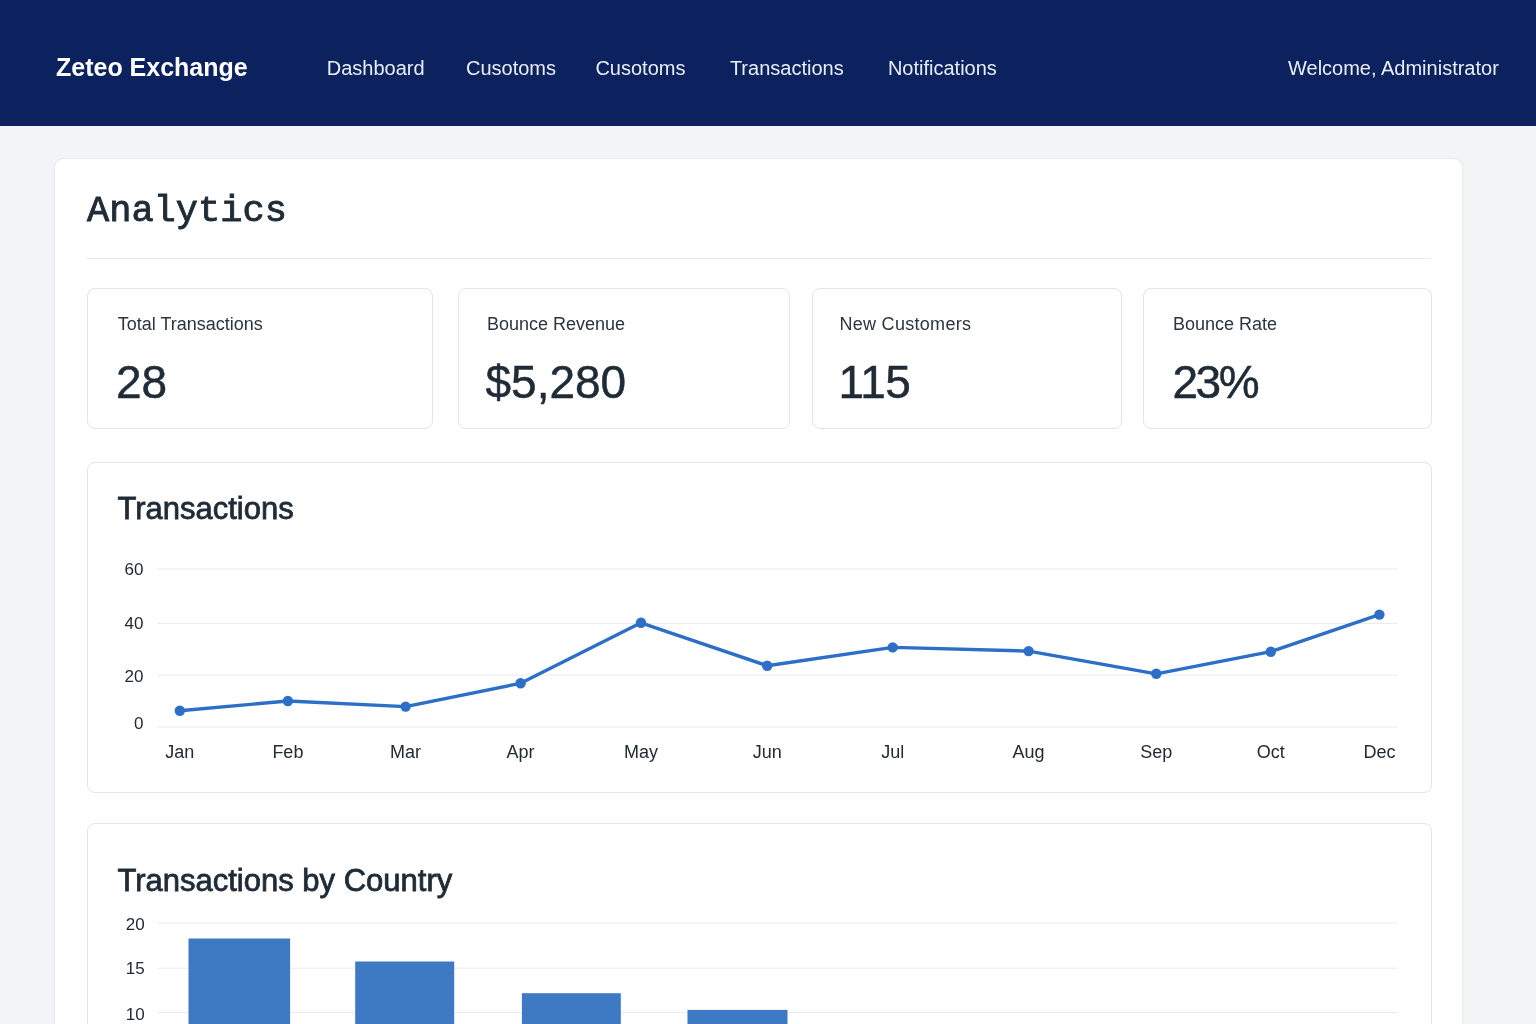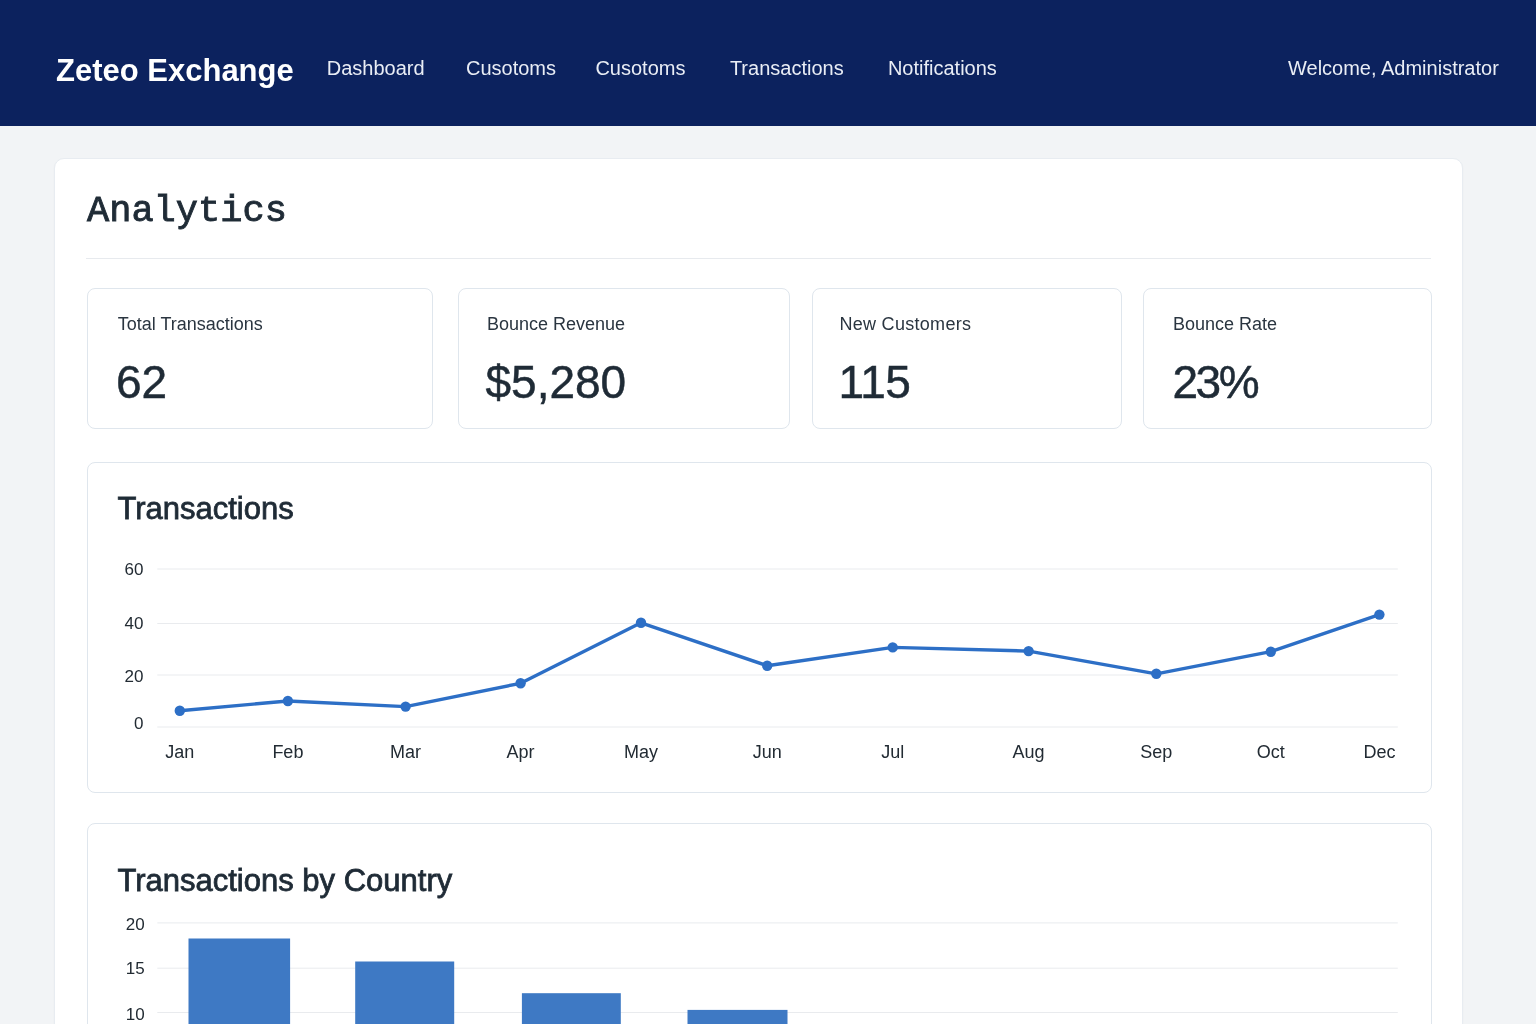--- a/index.html
+++ b/index.html
@@ -1,19 +1,19 @@
 <!DOCTYPE html>
 <html><head>
 <meta charset="utf-8">
 <style>
   html,body{margin:0;padding:0;}
   body{width:1536px;height:1024px;background:#f2f4f6;font-family:"Liberation Sans",sans-serif;overflow:hidden;position:relative;}
   .abs{position:absolute;}
   #nav{left:0;top:0;width:1536px;height:126px;background:#0c225e;}
-  #brand{left:56px;top:54.7px;font-size:31px;font-weight:700;color:#ffffff;line-height:1;}
+  #brand{left:56px;top:54.7px;font-size:25px;font-weight:700;color:#ffffff;line-height:1;}
   .navlink{top:57.8px;font-size:20px;color:#e9edf5;line-height:1;margin-left:28px;}
   #outercard{left:53.7px;top:157.6px;width:1407.7px;height:1200px;background:#ffffff;border:1px solid #e8ecf1;border-radius:10px;box-shadow:0 1px 2px rgba(20,30,60,0.04);}
   #analytics{left:87px;top:192.8px;font-size:37px;font-weight:400;-webkit-text-stroke:0.9px #1f2b36;color:#1f2b36;line-height:1;font-family:Liberation Mono, monospace;}
   #divider{left:86px;top:258px;width:1345px;height:1px;background:#e7eaee;}
   .statcard{top:288px;height:139px;background:#fff;border:1px solid #dfe6ed;border-radius:8px;}
   .statlabel{font-size:18px;letter-spacing:0;color:#2a3540;line-height:1;top:315.4px;}
   .statvalue{font-size:46px;color:#1f2b36;line-height:1;top:359.3px;-webkit-text-stroke:0.5px #1f2b36;}
   .chartcard{left:87.2px;background:#fff;border:1px solid #dfe6ed;border-radius:8px;}
   .charttitle{font-size:31px;font-weight:400;-webkit-text-stroke:0.8px #1f2b36;color:#1f2b36;line-height:1;}
 </style>
@@ -35,21 +35,21 @@
   <div class="abs statcard" style="left:87.2px;width:344.3px;"></div>
   <div class="abs statcard" style="left:457.7px;width:330px;"></div>
   <div class="abs statcard" style="left:811.8px;width:307.9px;"></div>
   <div class="abs statcard" style="left:1143.3px;width:287.2px;"></div>
 
   <div class="abs statlabel" style="left:117.8px;">Total Transactions</div>
   <div class="abs statlabel" style="left:487px;">Bounce Revenue</div>
   <div class="abs statlabel" style="left:839.4px;letter-spacing:0.3px;">New Customers</div>
   <div class="abs statlabel" style="left:1173px;">Bounce Rate</div>
 
-  <div class="abs statvalue" style="left:116px;">62</div>
+  <div class="abs statvalue" style="left:116px;">28</div>
   <div class="abs statvalue" style="left:485.5px;">$5,280</div>
   <div class="abs statvalue" style="left:838.5px;letter-spacing:-0.5px;">115</div>
   <div class="abs statvalue" style="left:1172.5px;letter-spacing:-2.5px;">23%</div>
 
   <div class="abs chartcard" style="top:461.6px;width:1343.2px;height:329.7px;"></div>
   <div class="abs charttitle" style="left:117.4px;top:492.6px;">Transactions</div>
 
   <div class="abs chartcard" style="top:823px;width:1343.2px;height:400px;"></div>
   <div class="abs charttitle" style="left:117.4px;top:865px;">Transactions by Country</div>
 

